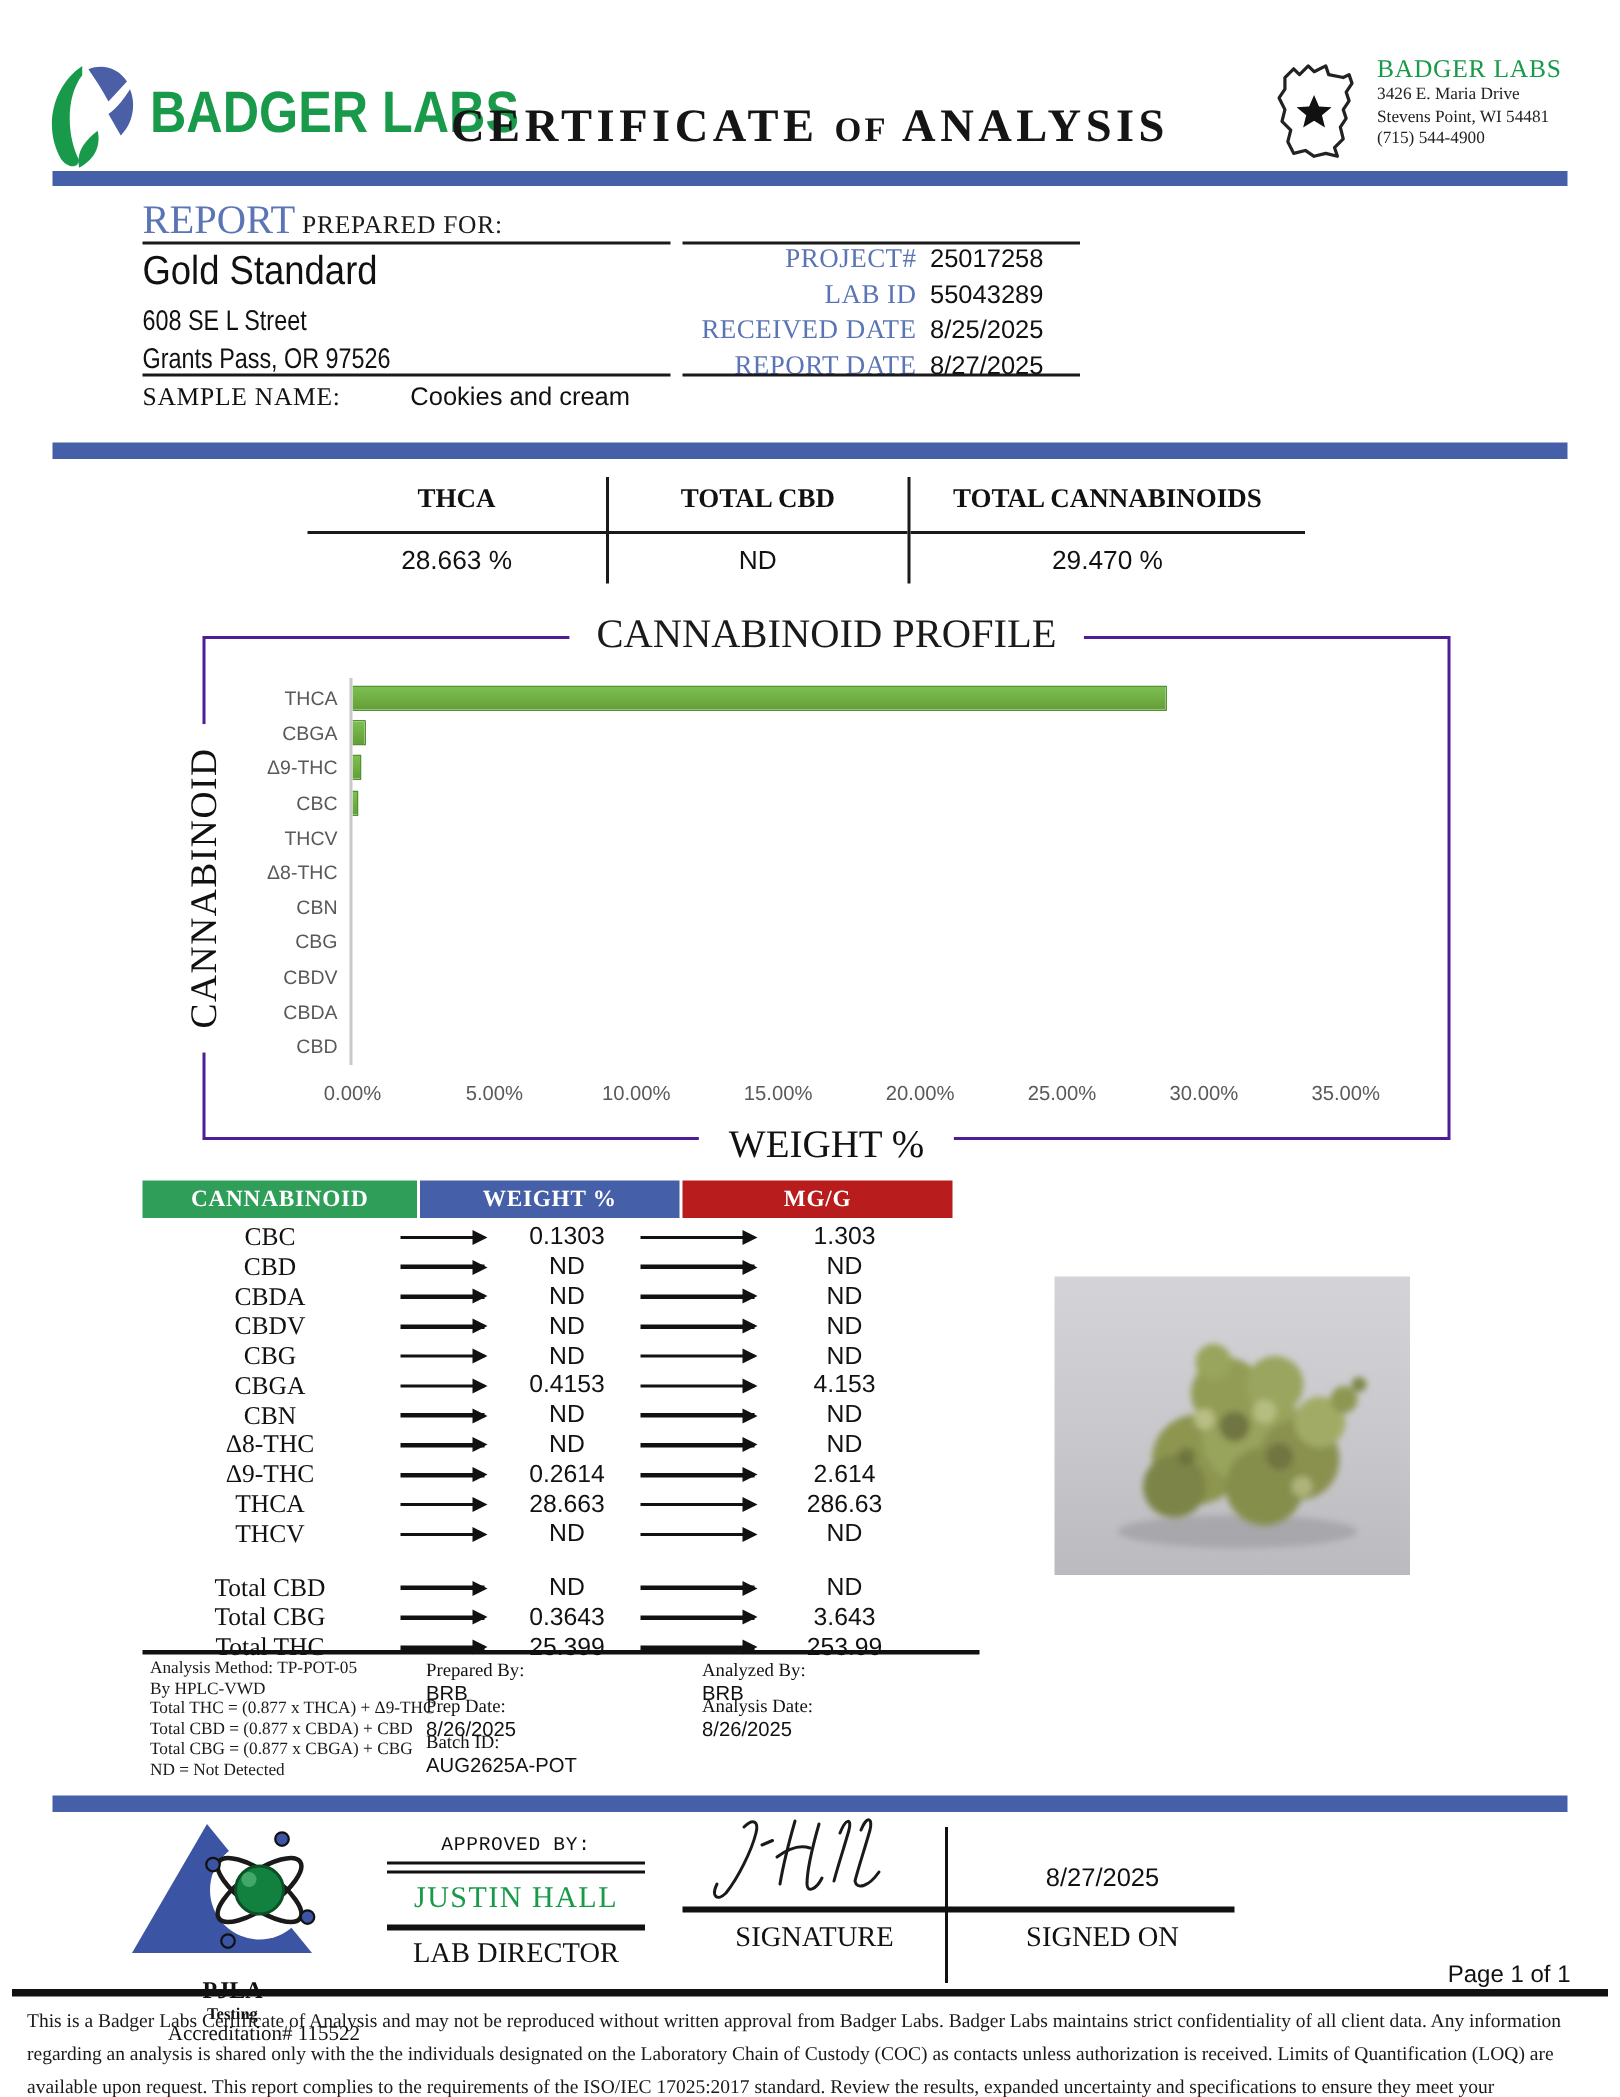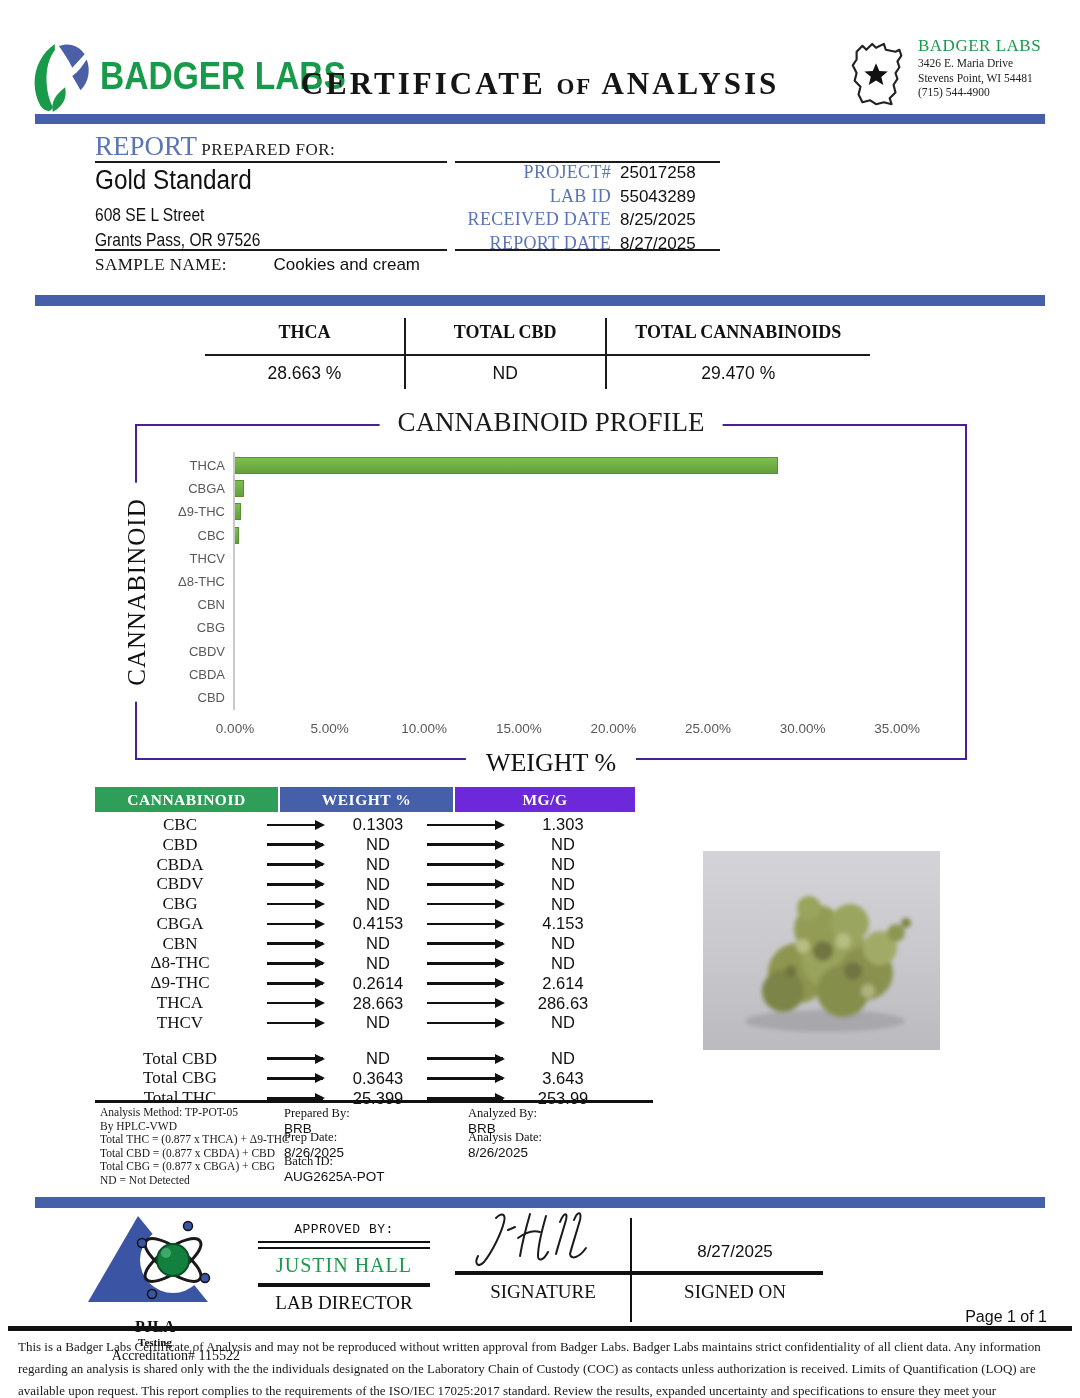--- a/index.html
+++ b/index.html
@@ -267,21 +267,21 @@
         <span class="c-tick" style="left: 567.6px;">30.00%</span>
         <span class="c-tick" style="left: 662.2px;">35.00%</span>
       </div>
     <div id="chart-xlab">WEIGHT %</div>
   </div>
 
   <div class="abs" id="results">
     <div id="tbl-head">
         <div class="tbl-hcell" style="background: rgb(47, 158, 89);">CANNABINOID</div>
         <div class="tbl-hcell" style="background: rgb(69, 96, 168);">WEIGHT %</div>
-        <div class="tbl-hcell" style="background: #6d28d9;">MG/G</div>
+        <div class="tbl-hcell" style="background: #b91c1c;">MG/G</div>
       </div>
     <div id="tbl-body">
         <div class="t-row">
           <span class="t-name">CBC</span>
           <span class="t-arrow a1"></span>
           <span class="t-val t-w">0.1303</span>
           <span class="t-arrow a2"></span>
           <span class="t-val t-m">1.303</span>
         </div>
         <div class="t-row">

